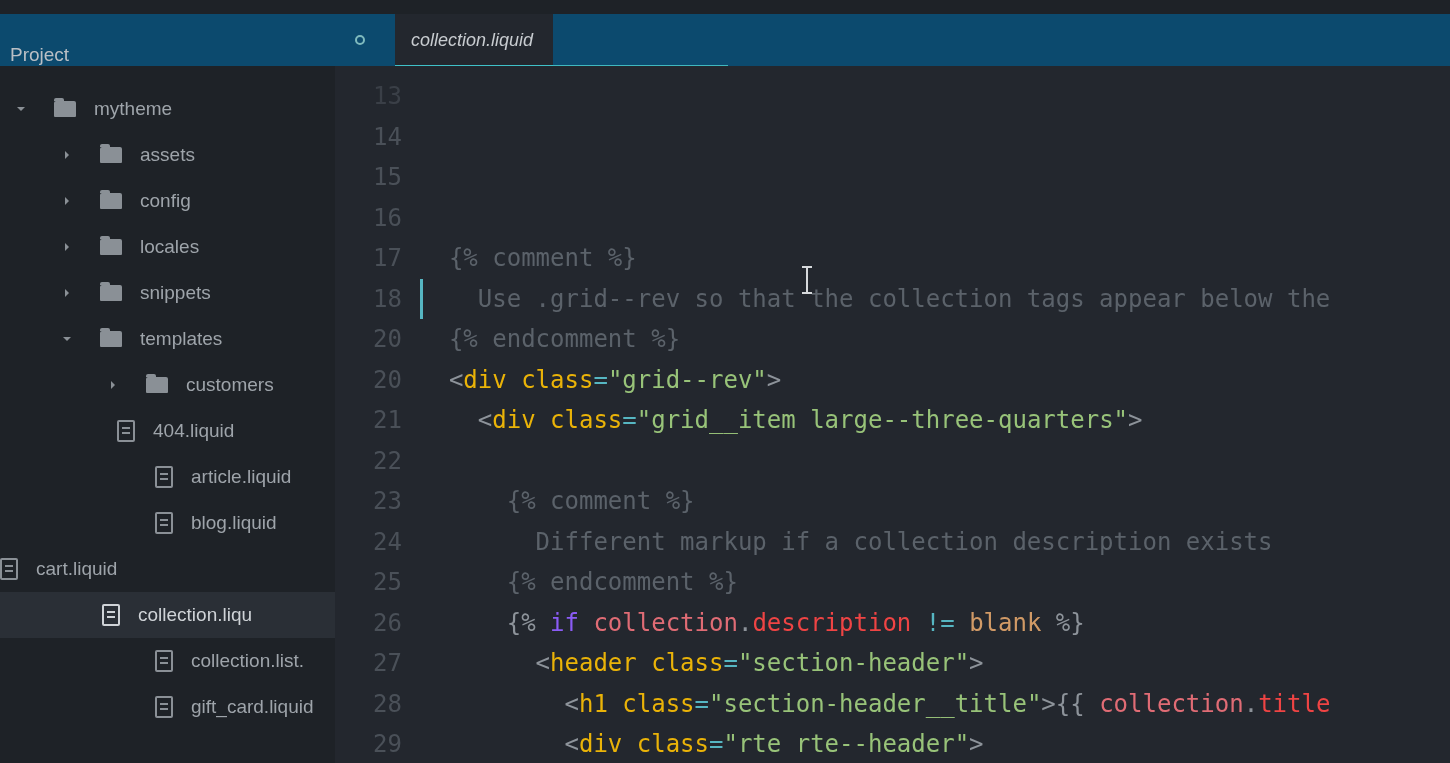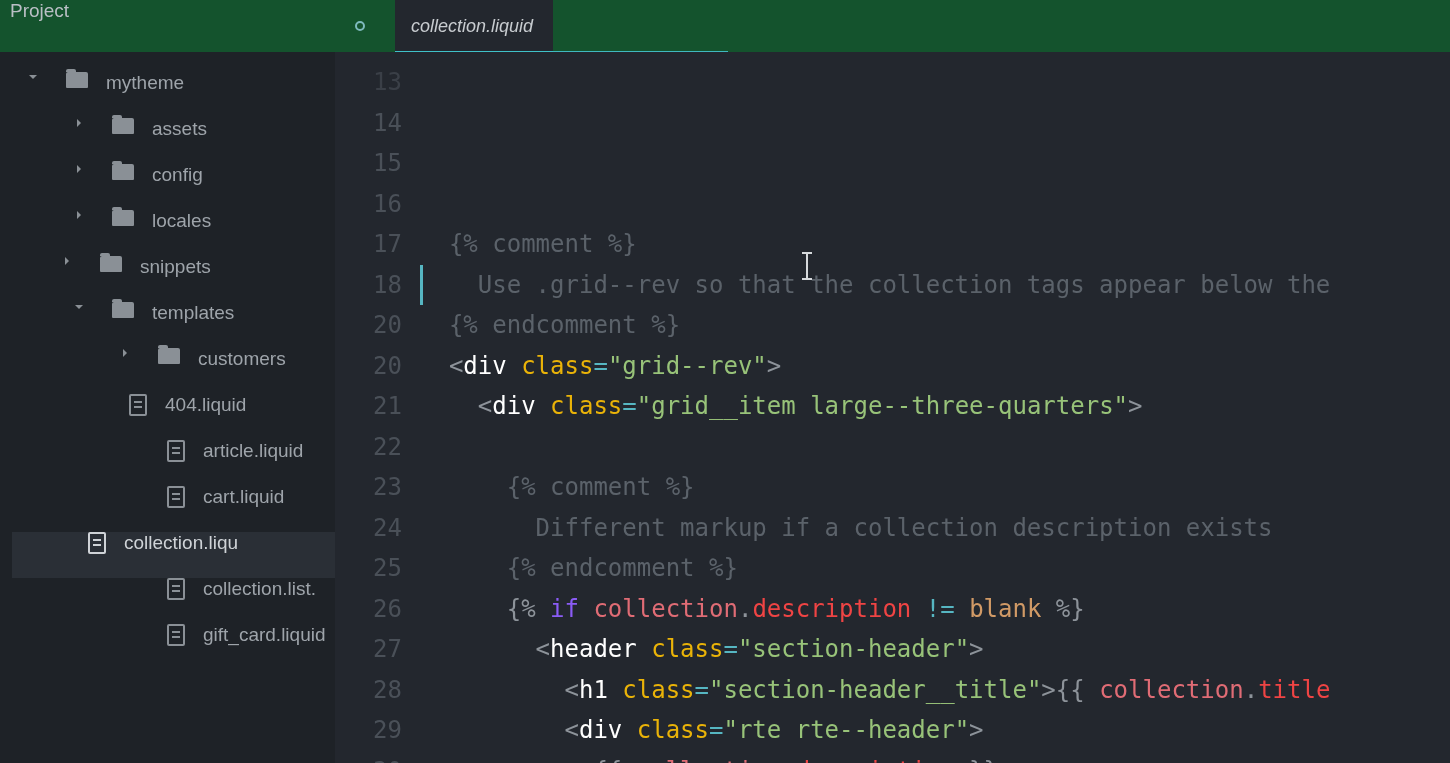--- a/index.html
+++ b/index.html
@@ -9,23 +9,24 @@
     background: #1e2227;
     font-family: "Segoe UI", "Helvetica Neue", Arial, sans-serif;
     color: #a0a6ae;
     overflow: hidden;
   }
   .app { display: flex; flex-direction: column; width: 100%; height: 100%; }
 
   
   .topbar {
     display: flex;
-    align-items: flex-start;
+    align-items: flex-end;
     height: 52px;
-    background: #14532d;
+    background: #0c4a6e;
+    margin-top: 14px;
   }
   .project-label {
     width: 335px;
     padding-left: 10px;
     font-size: 19px;
     color: #babfc5;
   }
   .tabs {
     display: flex;
     align-items: center;
@@ -73,25 +74,24 @@
   .sidebar {
     width: 335px;
     background: #1e2227;
     padding-top: 20px;
     font-size: 19px;
     color: #9ea4aa;
     overflow: hidden;
   }
   .tree-row {
     display: flex;
-    align-items: flex-start;
+    align-items: center;
     height: 46px;
     cursor: pointer;
     white-space: nowrap;
-    margin-left: 12px;
   }
   .tree-row.selected {
     background: #2a2f36;
     color: #cfd3d7;
   }
   .chev {
     width: 14px;
     display: inline-flex;
     justify-content: center;
     font-size: 14px;
@@ -158,21 +158,21 @@
     padding-top: 10px;
     white-space: pre;
     color: #b7bcc2;
     position: relative;
   }
   .code .line { height: 40.5px; }
 
   .c-comment { color: #5b626a; }
   .c-punct   { color: #8d939a; }
   .c-angle   { color: #8d939a; }
-  .c-tag     { color: #ffffff; }
+  .c-tag     { color: #eab308; }
   .c-attr    { color: #eab308; }
   .c-op      { color: #56b6c2; }
   .c-str     { color: #98c379; }
   .c-kw      { color: #8b5cf6; }
   .c-var     { color: #e06c75; }
   .c-prop    { color: #ef4444; }
   .c-const   { color: #d19a66; }
 
   .cursor-line-marker {
     position: absolute;
@@ -255,21 +255,21 @@
       <div class="tree-row" style="padding-left:60px">
         <span class="chev">
             <svg viewBox="0 0 10 10">
               <path d="M3 1 L7 5 L3 9 Z"></path>
             </svg>
           </span>
         <span class="spacer" style="width:16px"></span>
         <span class="folder-icon"></span>
         <span>locales</span>
       </div>
-      <div class="tree-row" style="padding-left:48px">
+      <div class="tree-row" style="padding-left:60px">
         <span class="chev">
             <svg viewBox="0 0 10 10">
               <path d="M3 1 L7 5 L3 9 Z"></path>
             </svg>
           </span>
         <span class="spacer" style="width:16px"></span>
         <span class="folder-icon"></span>
         <span>snippets</span>
       </div>
       <div class="tree-row" style="padding-left:60px">
@@ -297,23 +297,27 @@
       <div class="tree-row" style="padding-left:117px">
         <span class="file-icon"></span>
         <span>404.liquid</span>
       </div>
       <div class="tree-row" style="padding-left:155px">
         <span class="file-icon"></span>
         <span>article.liquid</span>
       </div>
       <div class="tree-row" style="padding-left:155px">
         <span class="file-icon"></span>
+        <span>blog.liquid</span>
+      </div>
+      <div class="tree-row" style="">
+        <span class="file-icon"></span>
         <span>cart.liquid</span>
       </div>
-      <div class="tree-row selected" style="padding-left:76px">
+      <div class="tree-row selected" style="padding-left:102px">
         <span class="file-icon sel"></span>
         <span>collection.liqu</span>
       </div>
       <div class="tree-row" style="padding-left:155px">
         <span class="file-icon"></span>
         <span>collection.list.</span>
       </div>
       <div class="tree-row" style="padding-left:155px">
         <span class="file-icon"></span>
         <span>gift_card.liquid</span>

